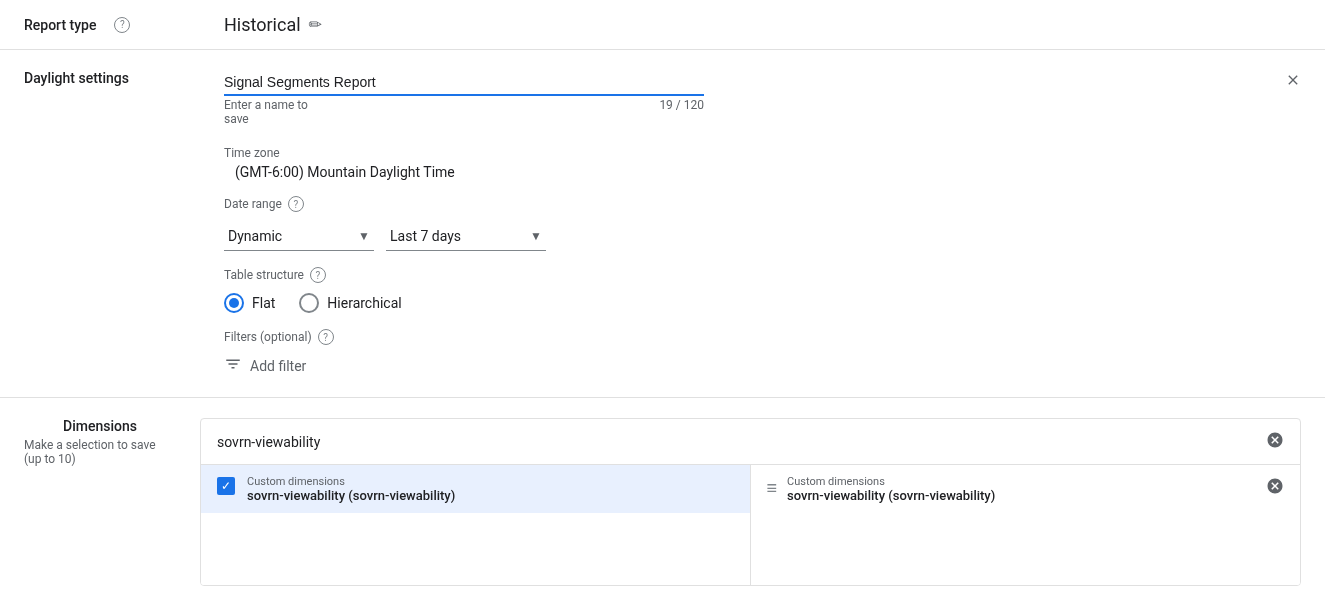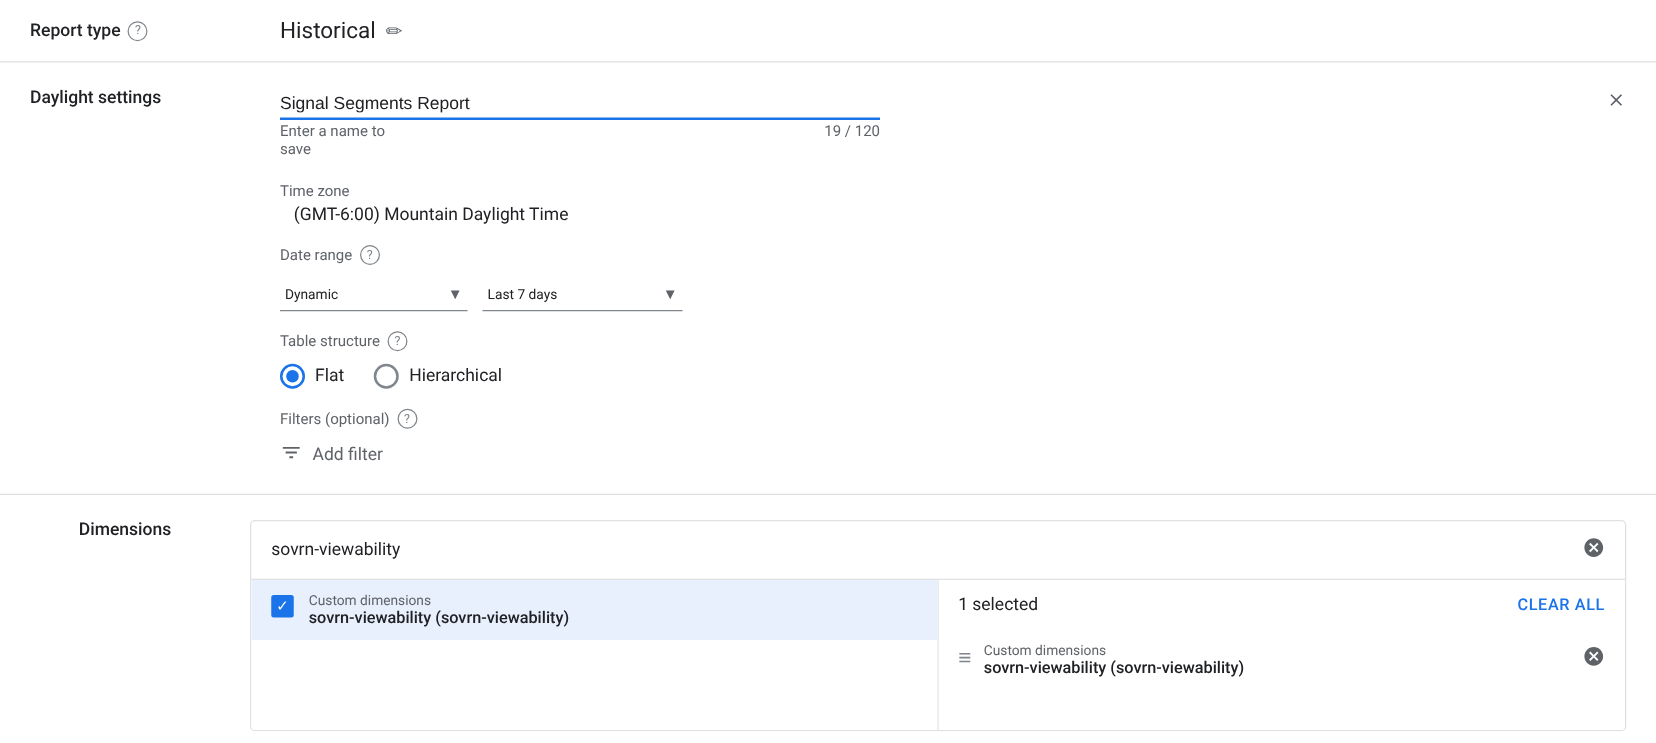--- a/index.html
+++ b/index.html
@@ -49,21 +49,21 @@
       display: flex;
       align-items: center;
       padding: 14px 24px;
       border-bottom: 1px solid #e0e0e0;
     }
 
     .report-type-label-area {
       width: 200px;
       display: flex;
       align-items: center;
-      gap: 6px;
+      gap: 18px;
     }
 
     .report-type-value {
       display: flex;
       align-items: center;
       gap: 8px;
       font-size: 18px;
       font-weight: 400;
       color: #202124;
     }
@@ -144,21 +144,21 @@
       display: flex;
       align-items: center;
       justify-content: space-between;
       border-bottom: 1px solid #80868b;
       padding: 6px 4px;
       cursor: pointer;
       min-width: 150px;
     }
 
     .dropdown-select-text {
-      font-size: 11px;
+      font-size: 14px;
       color: #202124;
     }
 
     .dropdown-arrow {
       color: #5f6368;
       font-size: 12px;
       margin-left: 8px;
     }
 
     .table-structure-section {
@@ -488,20 +488,21 @@
         <span>Add filter</span>
       </div>
     </div>
 
   </div>
 </div>
 
 <div class="dimensions-section">
   <div class="dimensions-label-area">
     <div class="dimensions-title">Dimensions</div>
+    <div class="dimensions-subtitle">Make a selection to save (up to 10)</div>
   </div>
 
   <div class="dimensions-content">
 
     <div class="dimensions-search-bar">
       <span class="search-input-text">sovrn-viewability</span>
       <div class="clear-search-btn">
         <svg width="18" height="18" viewBox="0 0 24 24" fill="#5f6368">
             <path d="M12 2C6.47 2 2 6.47 2 12s4.47 10 10 10 10-4.47 10-10S17.53 2 12 2zm5 13.59L15.59 17 12 13.41 8.41 17 7 15.59 10.59 12 7 8.41 8.41 7 12 10.59 15.59 7 17 8.41 13.41 12 17 15.59z"></path>
           </svg>
@@ -516,24 +517,20 @@
             <span class="dim-checkbox-check">✓</span>
           </div>
           <div class="dim-info">
             <div class="dim-category">Custom dimensions</div>
             <div class="dim-name">sovrn-viewability (sovrn-viewability)</div>
           </div>
         </div>
       </div>
 
       <div class="right-panel">
-        <div class="selected-panel-header">
-          <span class="selected-count">1 selected</span>
-          <span class="clear-all-btn">CLEAR ALL</span>
-        </div>
         <div class="selected-item">
           <span class="drag-handle">≡</span>
           <div class="selected-item-info">
             <div class="dim-category">Custom dimensions</div>
             <div class="dim-name">sovrn-viewability (sovrn-viewability)</div>
           </div>
           <div class="remove-selected-btn">
             <svg width="18" height="18" viewBox="0 0 24 24" fill="#5f6368">
                 <path d="M12 2C6.47 2 2 6.47 2 12s4.47 10 10 10 10-4.47 10-10S17.53 2 12 2zm5 13.59L15.59 17 12 13.41 8.41 17 7 15.59 10.59 12 7 8.41 8.41 7 12 10.59 15.59 7 17 8.41 13.41 12 17 15.59z"></path>
               </svg>

